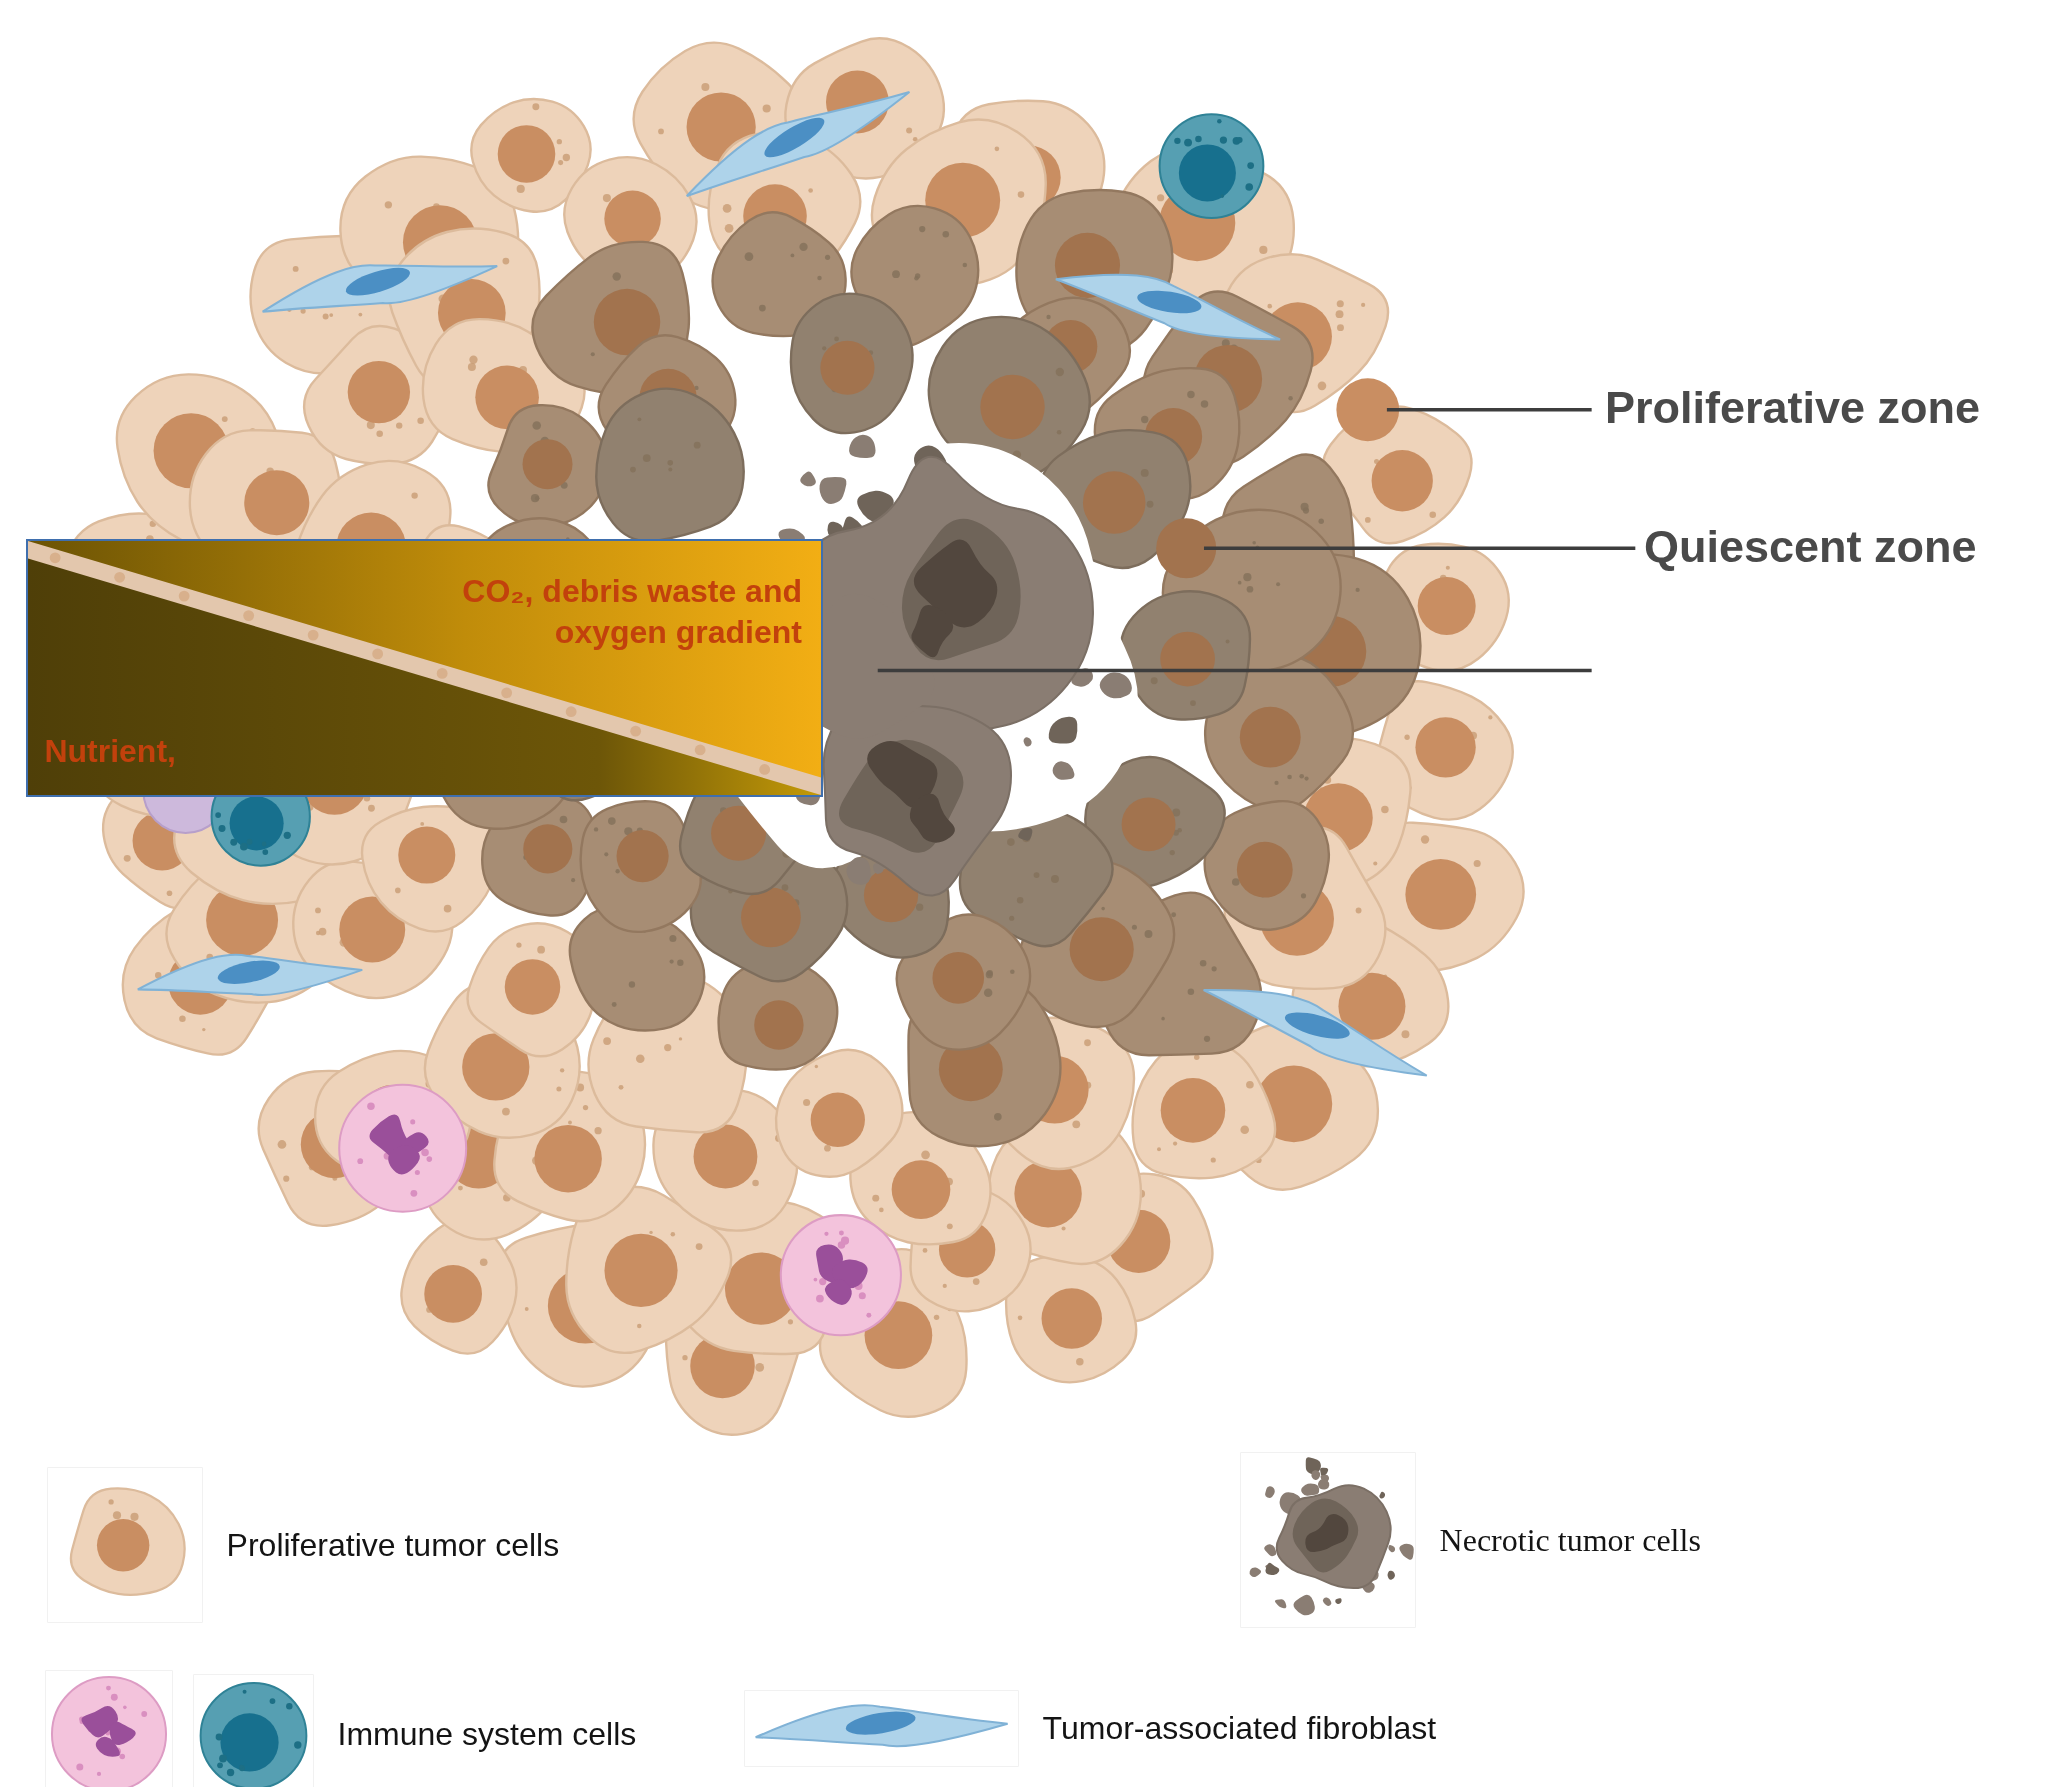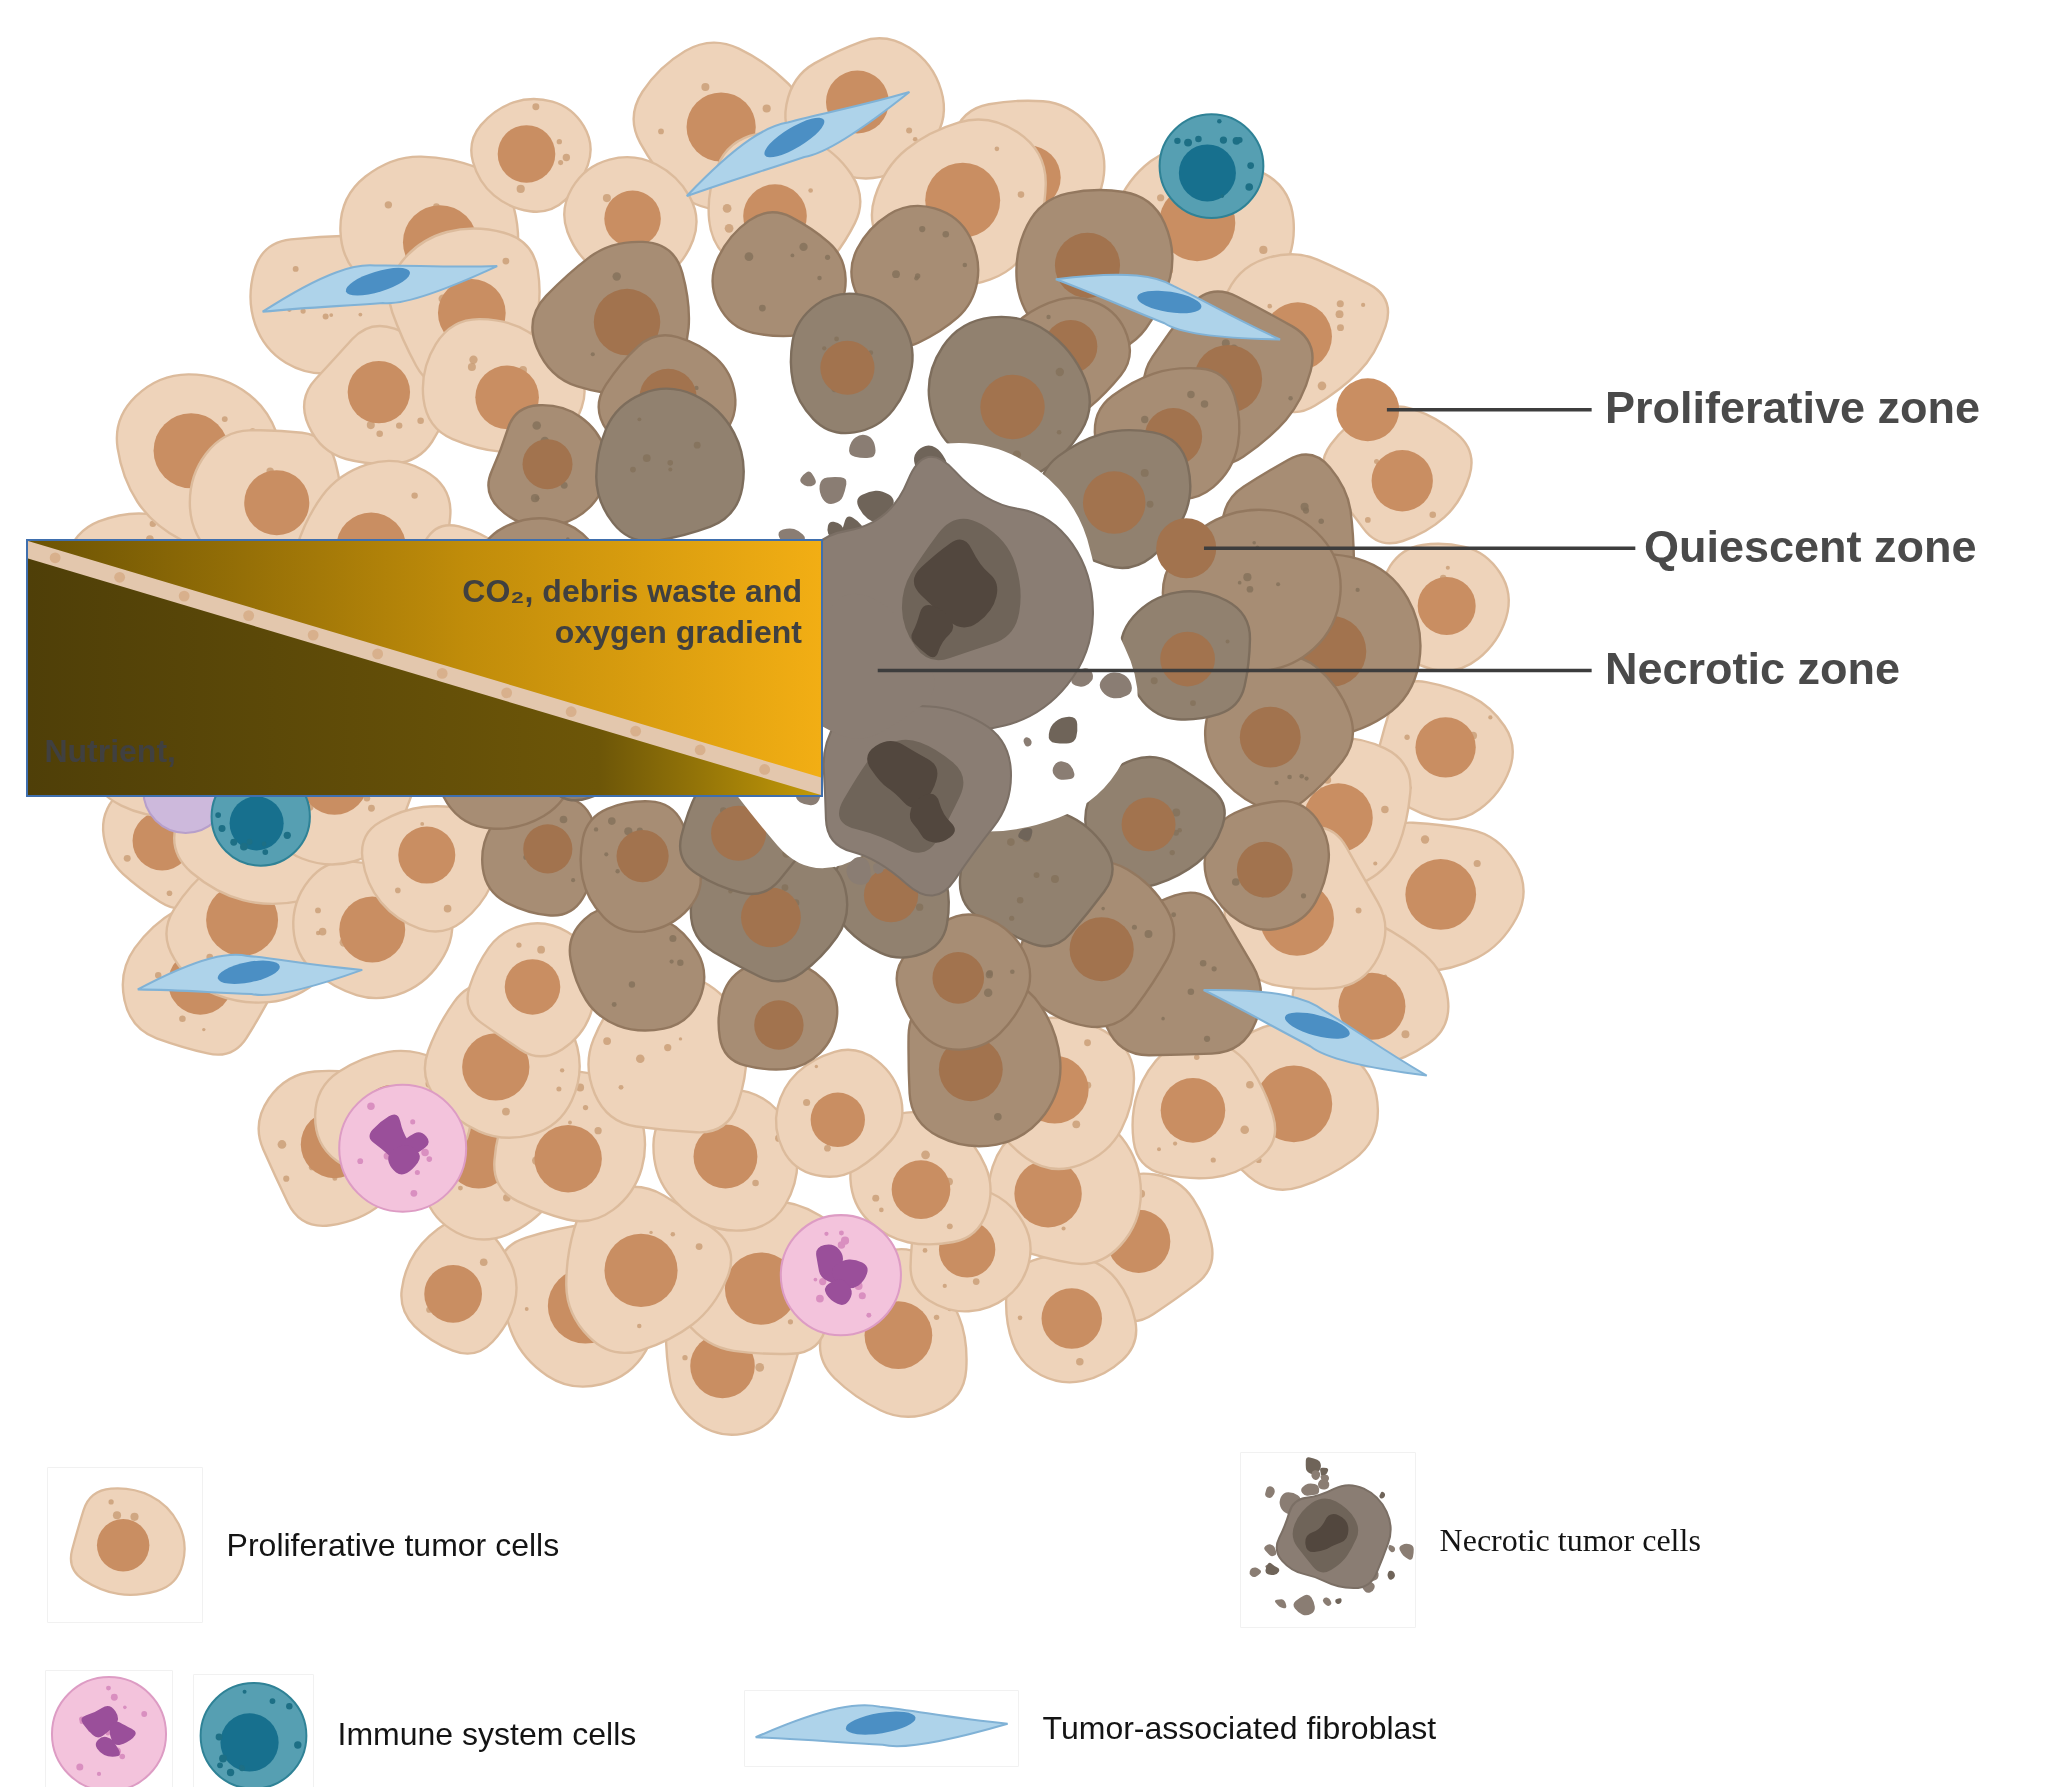--- a/index.html
+++ b/index.html
@@ -4,21 +4,21 @@
 <style>
   html,body{margin:0;padding:0;background:#ffffff;}
   #stage{position:relative;width:2066px;height:1788px;background:#fff;overflow:hidden;
          font-family:"Liberation Sans",sans-serif;}
   #scene{position:absolute;left:0;top:0;}
 
   
   .banner{position:absolute;left:26px;top:539px;width:797px;height:258px;
           border:2.7px solid var(--banner-border,#3f6fae);box-sizing:border-box;z-index:5;}
   .banner-svg{position:absolute;left:0;top:0;width:100%;height:100%;}
-  .banner-text{position:absolute;color:#404040;font-weight:bold;font-size:32px;line-height:1.28;z-index:6;}
+  .banner-text{position:absolute;color:#c2410c;font-weight:bold;font-size:32px;line-height:1.28;z-index:6;}
   .banner-text.top{top:30px;right:19px;text-align:right;}
   .banner-text.bottom{left:16.4px;bottom:23px;text-align:left;margin-top:20px;}
 
   
   .zone-label{position:absolute;font-weight:bold;font-size:45px;color:var(--zone-label-text,#4a4a4a);
               white-space:nowrap;z-index:4;}
   #zl-prolif{left:1605px;top:382px;}
   #zl-quiescent{left:1644px;top:521px;}
   #zl-necrotic{left:1605px;top:643px;}
 
@@ -1038,21 +1038,20 @@
       <div>CO₂, debris waste and</div>
       <div>oxygen gradient</div>
     </div>
     <div class="banner-text bottom">
       <div>Nutrient,</div>
     </div>
   </div>
 
   <div class="zone-label" id="zl-quiescent">Quiescent zone</div>
   <div class="zone-label" id="zl-prolif">Proliferative zone</div>
-  <div class="zone-label" id="zl-necrotic">Necrotic zone</div>
 
   <div class="legend-item" id="li-prolif">
     <span class="licon-box">
       <svg id="ic-prolif" width="154" height="154" viewBox="0 0 235 235">
           <path d="M96.2 31.6 Q128.7 29.0 156.5 42.7 Q184.3 56.4 199.1 85.1 Q213.9 113.8 205.4 146.6 Q197.0 179.4 165.6 187.8 Q134.3 196.3 107.4 192.1 Q80.6 187.9 54.7 171.2 Q28.9 154.5 36.8 124.8 Q44.7 95.2 54.2 64.7 Q63.7 34.2 96.2 31.6 Z" fill="#eed3ba" stroke="#dcbb9c" stroke-width="3.5"></path>
           <circle cx="135.4" cy="109.2" r="3.7" fill="#c89c74" opacity="0.8"></circle>
           <circle cx="119.4" cy="115.4" r="2.5" fill="#c89c74" opacity="0.8"></circle>
           <circle cx="85.9" cy="134.3" r="2.8" fill="#c89c74" opacity="0.8"></circle>
           <circle cx="105.3" cy="72.1" r="6.2" fill="#c89c74" opacity="0.8"></circle>
           <circle cx="135.9" cy="132.9" r="3.0" fill="#c89c74" opacity="0.8"></circle>

